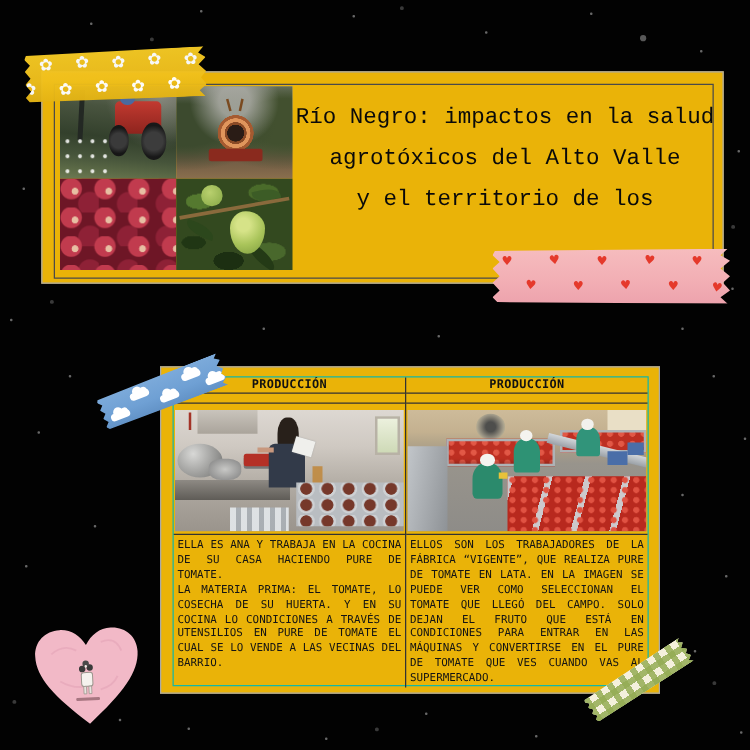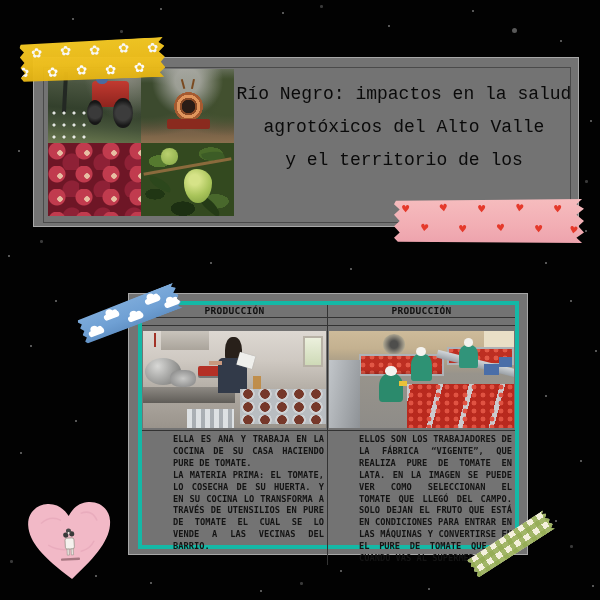--- a/index.html
+++ b/index.html
@@ -12,21 +12,21 @@
       585px 230px,570px 300px,595px 350px,545px 395px,580px 460px,555px 520px,340px 570px,
       260px 590px,150px 582px,428px 588px,592px 585px,210px 262px,350px 268px,545px 262px,95px 575px;}
   .s2{color:rgba(255,255,255,.22);width:2.5px;height:2.5px;
       box-shadow:120px 30px,320px 5px,500px 60px,40px 240px,585px 180px,300px 582px,10px 560px,570px 545px;}
   .blob{position:absolute;border-radius:50%;}
   .b1{left:512px;top:28px;width:5px;height:5px;background:#6e6e6e;opacity:.8;}
   .b2{left:467px;top:118px;width:3px;height:3px;background:#555;}
   .b3{left:40px;top:175px;width:3px;height:3px;background:#3f3f3f;}
 
   
-  .card{position:absolute;background:#737373;border:1px solid #a8a8a8;box-sizing:border-box;}
+  .card{position:absolute;background:#eab308;border:1px solid #a8a8a8;box-sizing:border-box;}
   .top-card{left:33px;top:57px;width:546px;height:170px;}
   .inner-frame{position:absolute;left:9px;top:9px;right:7px;bottom:3px;border:1px solid #4a4a4a;}
   .collage{position:absolute;left:14px;top:11px;width:186px;height:147px;display:grid;
            grid-template-columns:93px 93px;grid-template-rows:73.5px 73.5px;}
   .ph{position:relative;overflow:hidden;}
   .ph span{position:absolute;display:block;}
 
   
   .ph-tractor{background:linear-gradient(185deg,#6b7263 0%,#49543f 25%,#33402c 55%,#46543a 75%,#5d6b47 90%,#6d7a52 100%);}
   .ph-tractor::before{content:"";position:absolute;inset:0;background:radial-gradient(circle at 86% 10%,rgba(150,148,140,.75),transparent 42%);}
@@ -90,31 +90,31 @@
   .cloud{position:absolute;width:16px;height:6px;background:#fff;border-radius:8px;}
   .cloud::before{content:"";position:absolute;left:3px;top:-4px;width:8px;height:8px;background:#fff;border-radius:50%;}
   .cloud::after{content:"";position:absolute;left:9px;top:-2px;width:6px;height:6px;background:#fff;border-radius:50%;}
   .tape-green{left:465px;top:533px;width:92px;height:22px;transform:rotate(-33deg);
      background-color:#f4f0dc;background-image:
        repeating-linear-gradient(0deg,rgba(148,172,84,.85) 0 5px,transparent 5px 11px),
        repeating-linear-gradient(90deg,rgba(148,172,84,.85) 0 5px,transparent 5px 11px);}
 
   
   .bottom-card{left:128px;top:293px;width:400px;height:262px;}
-  .ptable{position:absolute;left:9px;top:7px;width:381px;height:248px;border:4px solid #14b8a6;box-sizing:border-box;
+  .ptable{position:absolute;left:9px;top:7px;width:381px;height:248px;border:1px solid #14b8a6;box-sizing:border-box;
           display:grid;grid-template-columns:186px 1fr;grid-template-rows:13px 8px 105px 1fr;}
   .cell{box-sizing:border-box;}
   .c1{border-right:1px solid #333;}
   .head{border-bottom:1px solid #333;text-align:center;font-weight:700;font-size:9.5px;line-height:12px;
         letter-spacing:.3px;color:#111;}
   .sp{border-bottom:1px solid #333;}
   .imgc{border-bottom:1px solid #333;padding:5px 1px 0;}
   .photo{position:relative;width:100%;height:97px;overflow:hidden;}
-  .txt{padding:3px 3px 0;font-size:8.7px;line-height:11.9px;font-weight:700;color:#141414;
-       text-align:justify;text-justify:inter-word;margin-left:28px;}
+  .txt{padding:3px 3px 0;font-size:8.7px;line-height:11.9px;font-weight:400;color:#141414;
+       text-align:justify;text-justify:inter-word;}
   .txt p{margin:0;}
 
   
   .kitchen{background:linear-gradient(180deg,#ddd8d2 0%,#cfc9c2 30%,#b8b2aa 55%,#a8a29a 75%,#9a948c 100%);}
   .kitchen span{position:absolute;}
   .k-hood{left:10%;top:0;width:26%;height:20%;background:linear-gradient(#c9c4bc,#aaa49b);}
   .k-util{left:6%;top:2%;width:2px;height:14%;background:#a33327;}
   .k-win{right:1.5%;top:5%;width:11%;height:32%;background:linear-gradient(#eef2e0,#ccd8b4);box-shadow:inset 0 0 0 2px #b8b2a6;}
   .k-pot1{left:1%;top:28%;width:20%;height:28%;background:radial-gradient(circle at 35% 30%,#d8d8d6,#8e8e8c 70%,#6a6a68);border-radius:50%;}
   .k-pot2{left:15%;top:40%;width:14%;height:18%;background:radial-gradient(#c8c8c6,#808080);border-radius:40%;}
@@ -269,21 +269,21 @@
           <span class="f-w2c"></span>
           <span class="f-w3"></span>
           <span class="f-w3c"></span>
           <span class="f-m1"></span>
           <span class="f-m2"></span>
           <span class="f-glove"></span>
         </div>
       </div>
       <div class="cell txt c1">
         <p>ELLA ES ANA Y TRABAJA EN LA COCINA DE SU CASA HACIENDO PURE DE TOMATE.</p>
-        <p>LA MATERIA PRIMA: EL TOMATE, LO COSECHA DE SU HUERTA. Y EN SU COCINA LO TRANSFORMA A TRAVÉS DE UTENSILIOS EN PURE DE TOMATE EL CUAL SE LO VENDE A LAS VECINAS DEL BARRIO.</p>
+        <p>LA MATERIA PRIMA: EL TOMATE, LO COSECHA DE SU HUERTA. Y EN SU COCINA LO CONDICIONES A TRAVÉS DE UTENSILIOS EN PURE DE TOMATE EL CUAL SE LO VENDE A LAS VECINAS DEL BARRIO.</p>
       </div>
       <div class="cell txt">
         <p>ELLOS SON LOS TRABAJADORES DE LA FÁBRICA “VIGENTE”, QUE REALIZA PURE DE TOMATE EN LATA. EN LA IMAGEN SE PUEDE VER COMO SELECCIONAN EL TOMATE QUE LLEGÓ DEL CAMPO. SOLO DEJAN EL FRUTO QUE ESTÁ EN CONDICIONES PARA ENTRAR EN LAS MÁQUINAS Y CONVERTIRSE EN EL PURE DE TOMATE QUE VES CUANDO VAS AL SUPERMERCADO.</p>
       </div>
     </div>
   </section>
 
   <div class="tape tape-blue ragged">
     <span class="cloud" style="left:6px;top:16px"></span>
     <span class="cloud" style="left:26px;top:6px"></span>

